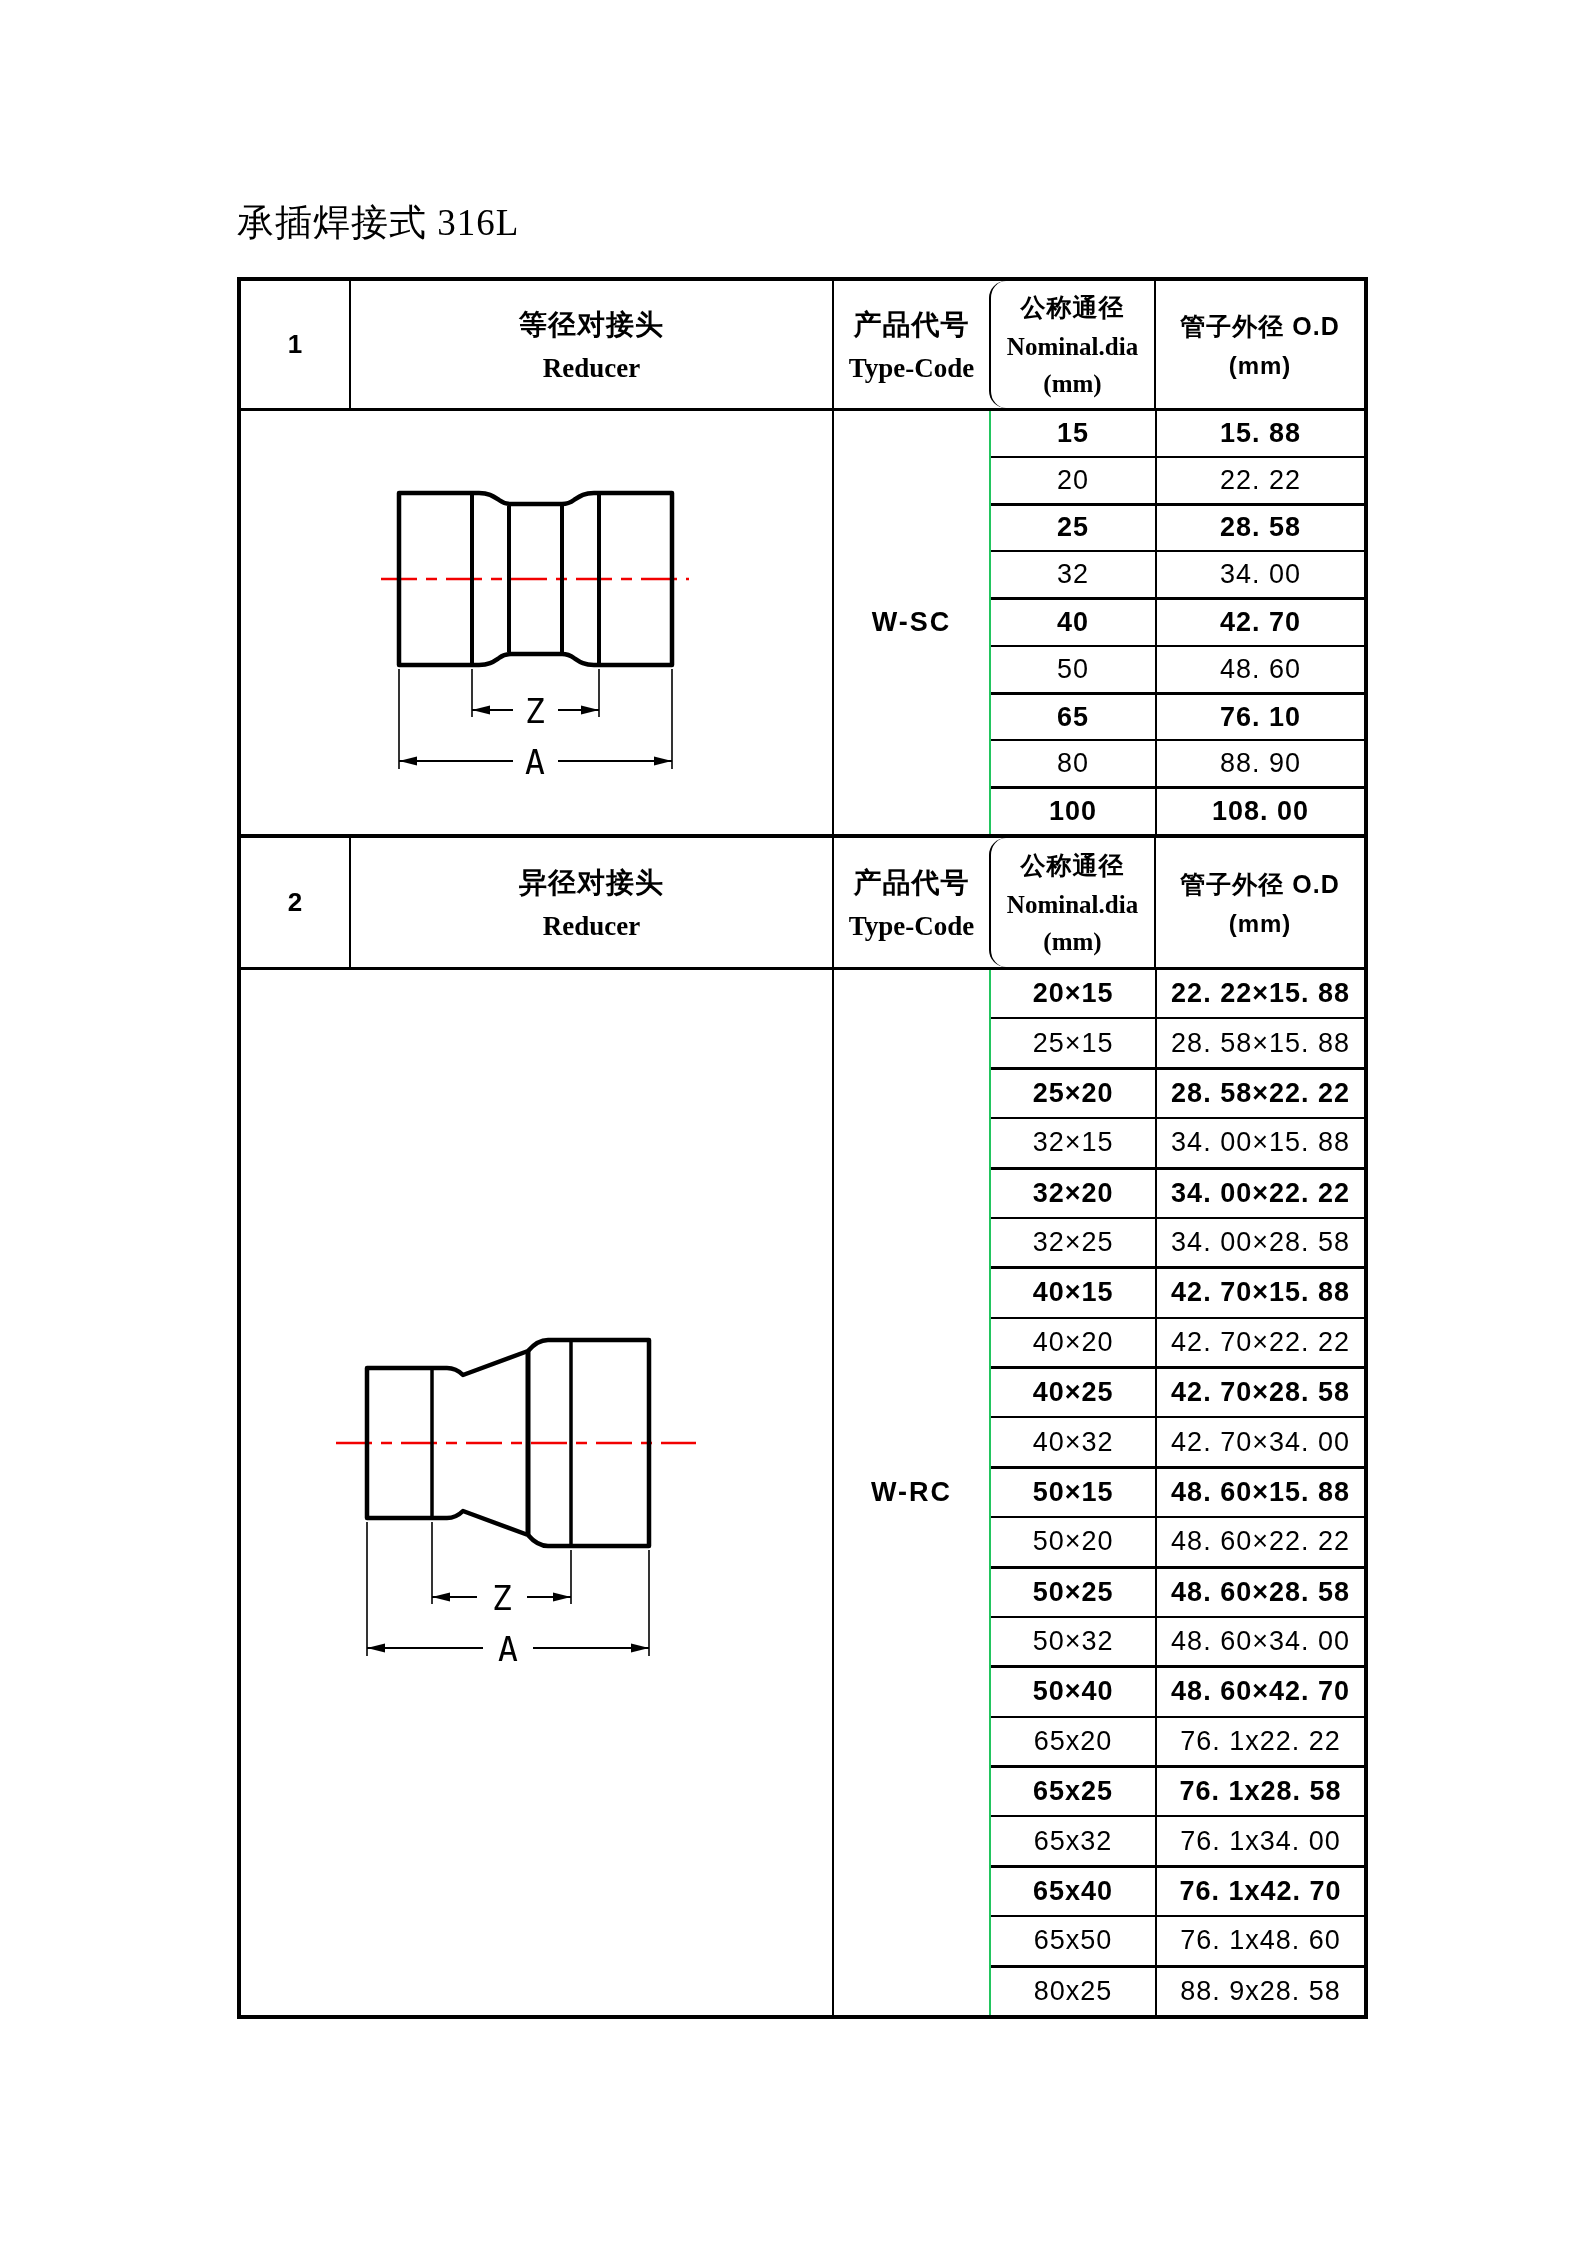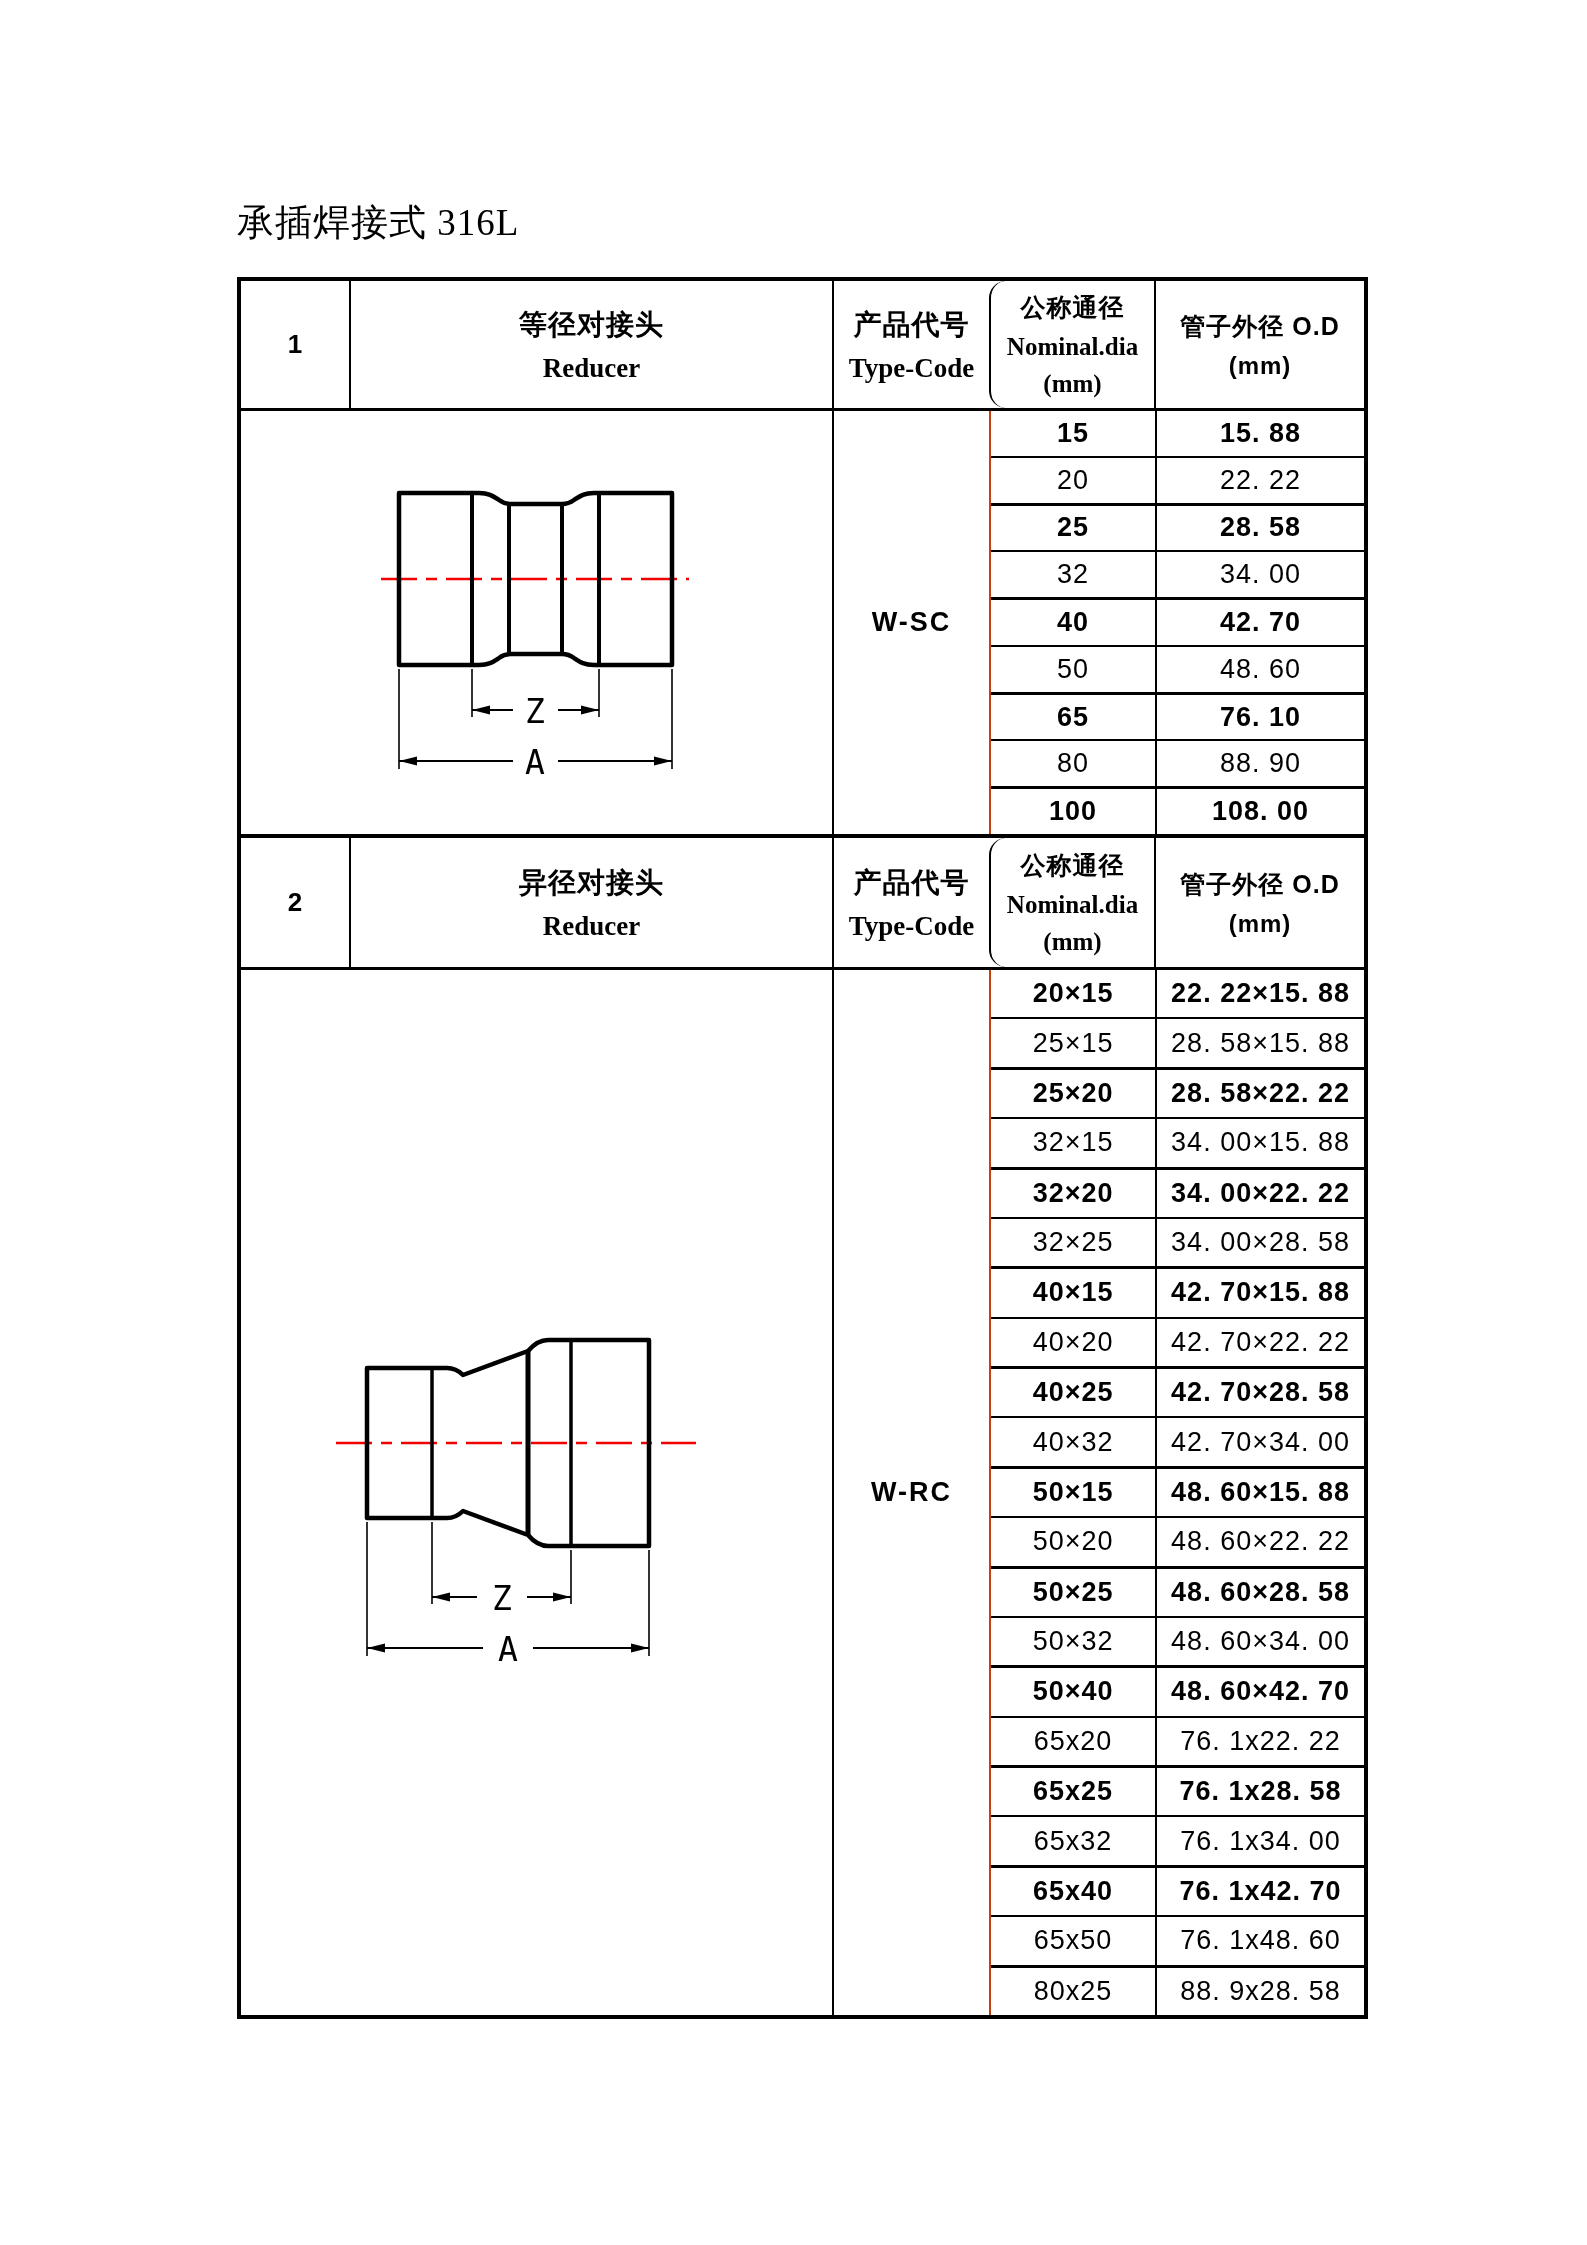--- a/index.html
+++ b/index.html
@@ -37,21 +37,21 @@
   
   .body { display:flex; }
   .b1 { height:423px; } .b2 { height:1045px; }
   .diagram-cell { width:591px; position:relative; }
   .code-cell {
     width:157px; border-left:2px solid #000;
     display:flex; align-items:center; justify-content:center;
     font-family:Liberation Sans, sans-serif;
     font-size:27px; font-weight:600; letter-spacing:2px;
   }
-  .rows { width:375px; border-left:2px solid #c2410c; display:flex; flex-direction:column; }
+  .rows { width:375px; border-left:2px solid #22c55e; display:flex; flex-direction:column; }
   .row { flex:1; display:flex; font-size:27px; }
   .rows .row:nth-child(even) { border-top:2px solid #000; }
   .rows .row:nth-child(odd):not(:first-child) { border-top:3px solid #000; }
   .row .cell { display:flex; align-items:center; justify-content:center; letter-spacing:1px; }
   .row .dn { width:165px; }
   .row .od { width:210px; border-left:2px solid #000; }
   .row.bold { font-weight:700; }
   svg { display:block; }
   .dimtxt {
     font-family:"DejaVu Sans Mono","Liberation Mono",monospace;

